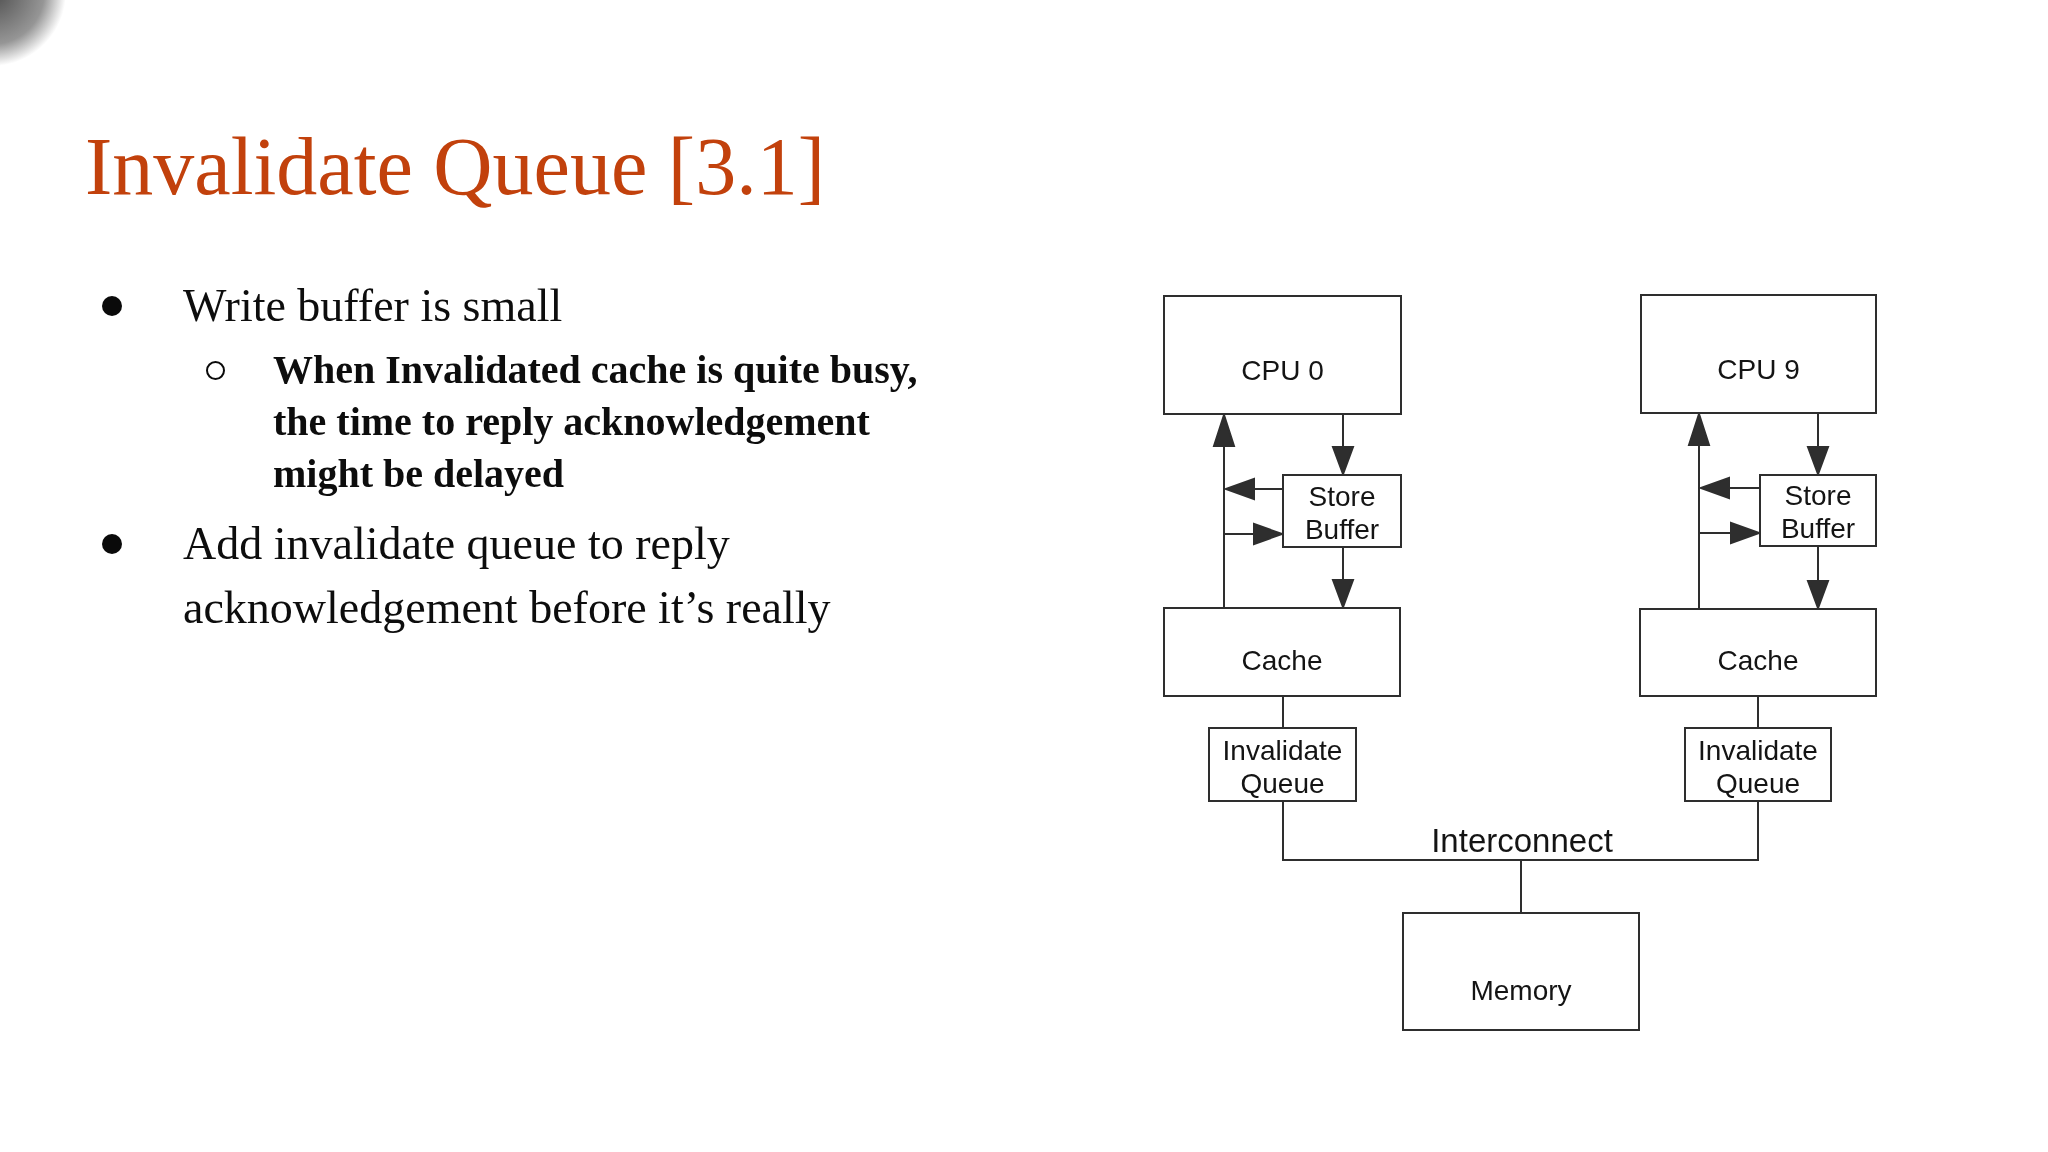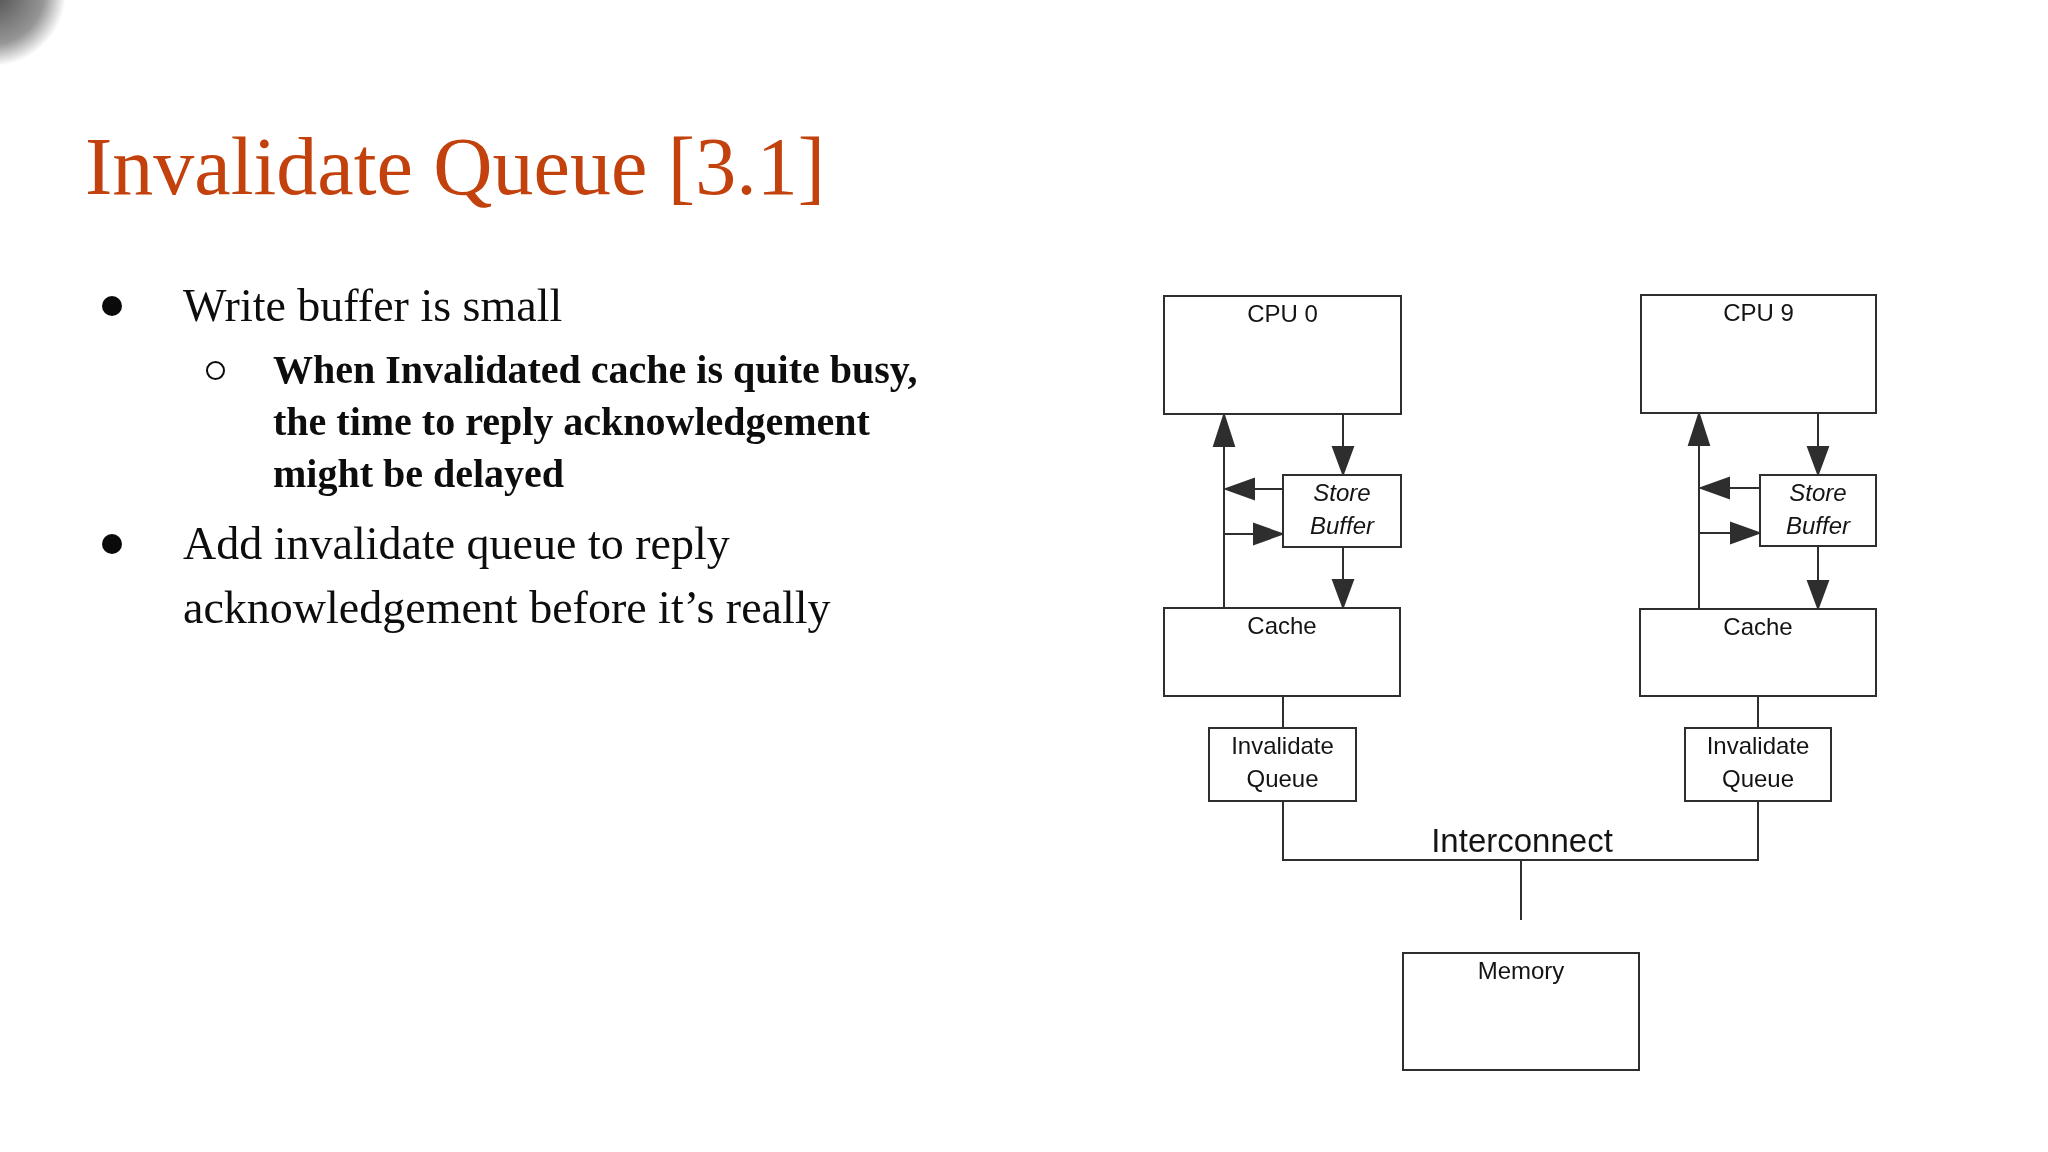--- a/index.html
+++ b/index.html
@@ -44,35 +44,35 @@
   }
   .b-row.second{margin-top:12px;}
   .b-text .wrap-line{white-space:nowrap;}
 
   
   .diagram{position:absolute;inset:0;font-family:"Liberation Sans", sans-serif;}
   .connectors{position:absolute;inset:0;pointer-events:none;}
   .dbox{
     position:absolute;box-sizing:border-box;
     border:2px solid #2e2e2e;background:#fff;
-    display:flex;align-items:flex-start;justify-content:center;
-    text-align:center;font-size:24px;line-height:33px;color:#141414;
+    display:flex;align-items:flex-end;justify-content:center;
+    text-align:center;font-size:28px;line-height:33px;color:#141414;
   }
   .dbox.tall{padding-bottom:26px;}   
   .dbox.mem{padding-bottom:22px;}
   .cpu0{left:1163px;top:295px;width:239px;height:120px;}
   .cpu1{left:1640px;top:294px;width:237px;height:120px;}
   .sb0{left:1282px;top:474px;width:120px;height:74px;}
   .sb1{left:1759px;top:474px;width:118px;height:73px;}
   .cache0{left:1163px;top:607px;width:238px;height:90px;padding-bottom:18px;}
   .cache1{left:1639px;top:608px;width:238px;height:89px;padding-bottom:18px;}
   .iq0{left:1208px;top:727px;width:149px;height:75px;}
   .iq1{left:1684px;top:727px;width:148px;height:75px;}
-  .mem{left:1402px;top:952px;width:238px;height:119px;}
-  .sb-label{width:90px;font-style:italic;}
+  .mem{left:1402px;top:912px;width:238px;height:119px;}
+  .sb-label{width:90px;}
   .iq-label{width:130px;}
   .interconnect-label{
     position:absolute;left:1397px;top:822px;width:250px;
     text-align:center;font-size:33px;color:#141414;
   }
 </style>
 </head>
 <body>
 
 <div class="slide">

